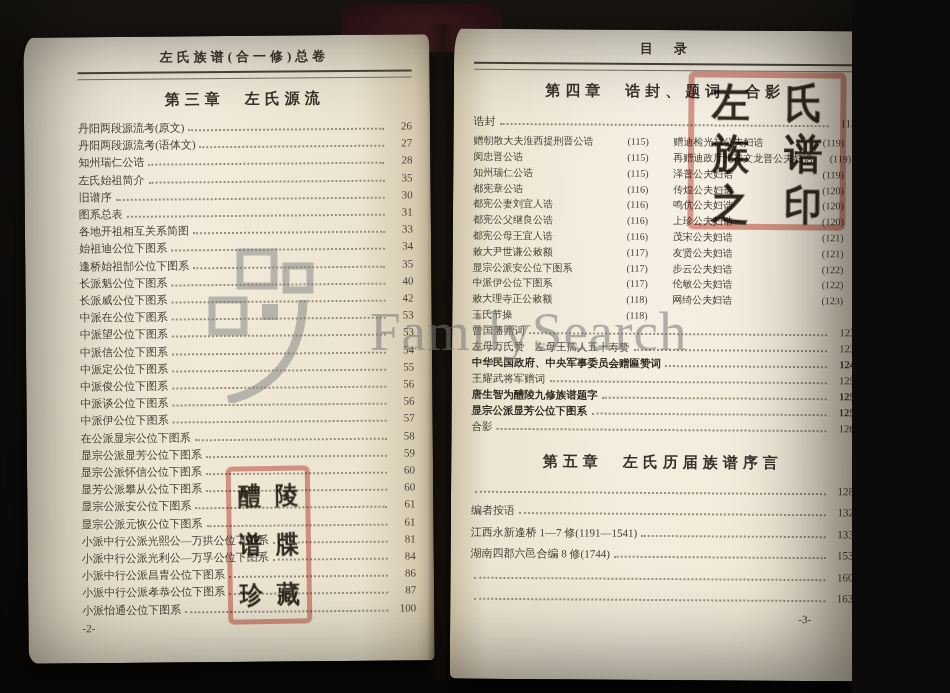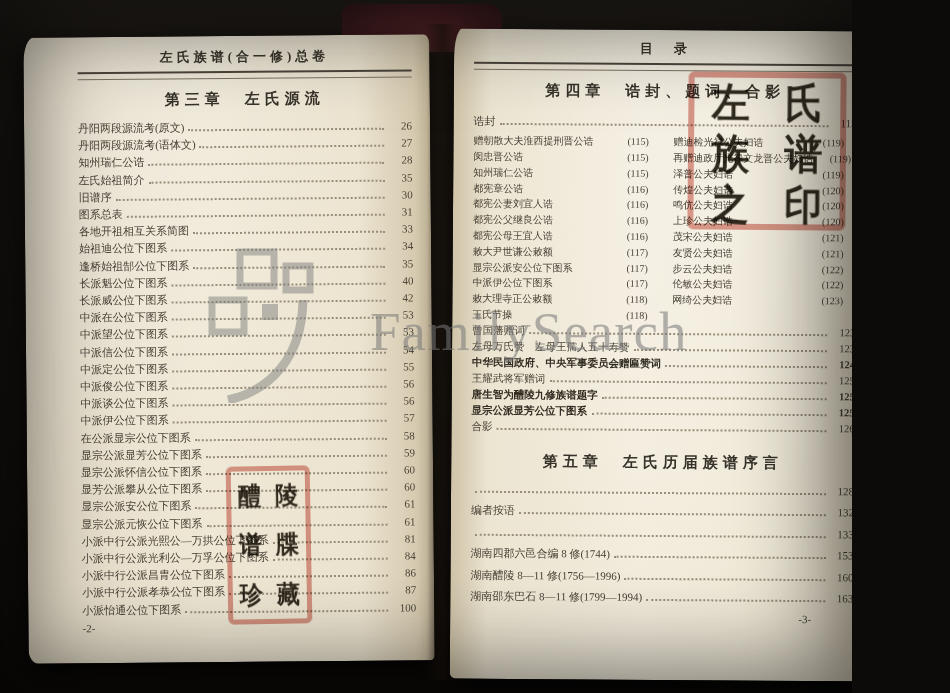--- a/index.html
+++ b/index.html
@@ -423,38 +423,37 @@
             <span class="pnum">128</span>
           </div>
 
           <div class="trow">
             <span class="t">编者按语</span>
             <span class="lead"></span>
             <span class="pnum">132</span>
           </div>
 
           <div class="trow">
+            <span class="t">江西永新逢桥 1—7 修(1191—1541)</span>
             <span class="lead"></span>
             <span class="pnum">133</span>
           </div>
 
           <div class="trow">
             <span class="t">湖南四郡六邑合编 8 修(1744)</span>
             <span class="lead"></span>
             <span class="pnum">153</span>
           </div>
 
           <div class="trow">
-            <span class="t">湖南醴陵 8—11 修(1756—1996)</span>
             <span class="lead"></span>
             <span class="pnum">160</span>
           </div>
 
           <div class="trow">
-            <span class="t">湖南邵东巴石 8—11 修(1799—1994)</span>
             <span class="lead"></span>
             <span class="pnum">163</span>
           </div>
         </div>
 
       <div class="page-label right">-3-</div>
     </div>
   </div>
 
   <div class="edge-stack"></div>

